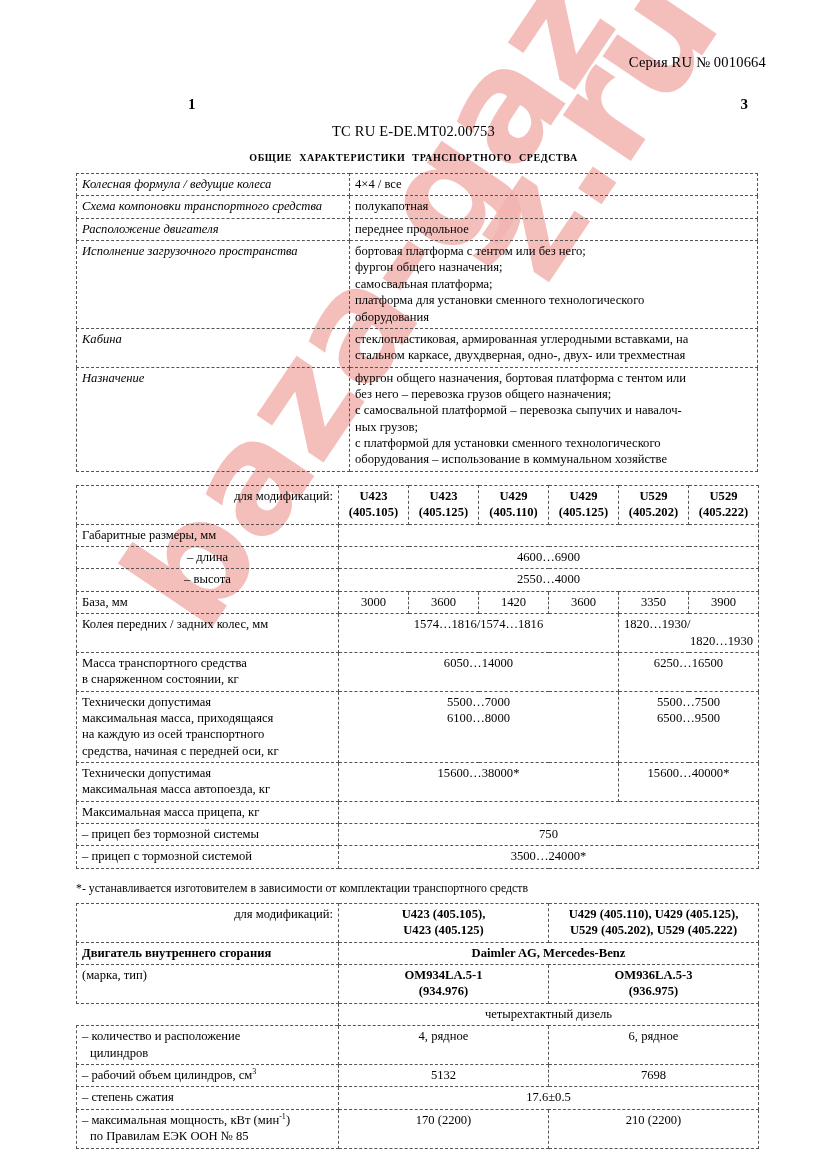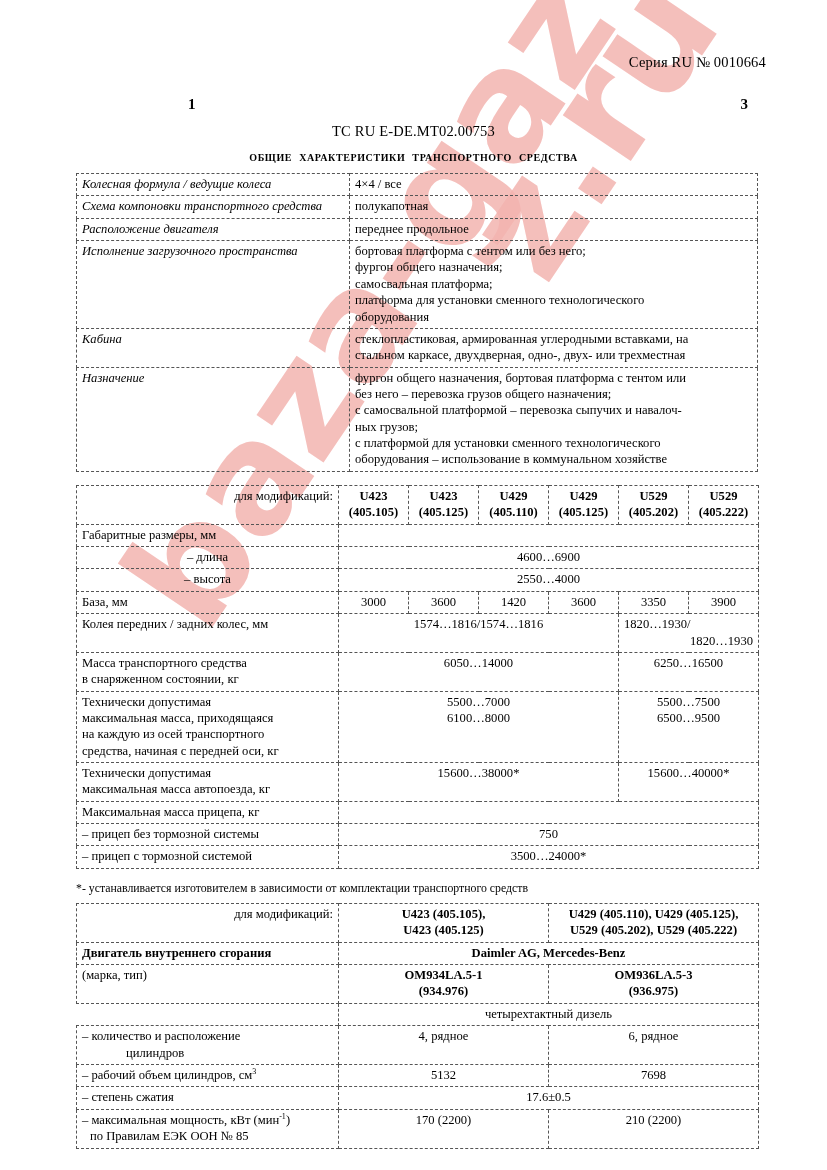--- a/index.html
+++ b/index.html
@@ -109,21 +109,21 @@
   .tbl3{top:903px;}
 
   .ctr{text-align:center;}
   .rt{text-align:right;margin-left:10px;}
   .bold{font-weight:bold;}
   .mid{vertical-align:middle;}
   .nb{border:none !important;}
 
   td.lbl{width:262px;font-style:italic;}
 
-  .indent{padding-left:26px;margin-left:36px;}
+  .indent{padding-left:26px;}
   .line{display:block;}
   .dash-item{display:block;padding-left:12px;text-indent:-12px;}
 
   .footnote{
     position:absolute;
     left:76px;
     top:881px;
     font-size:11.8px;
     width:700px;
   }

